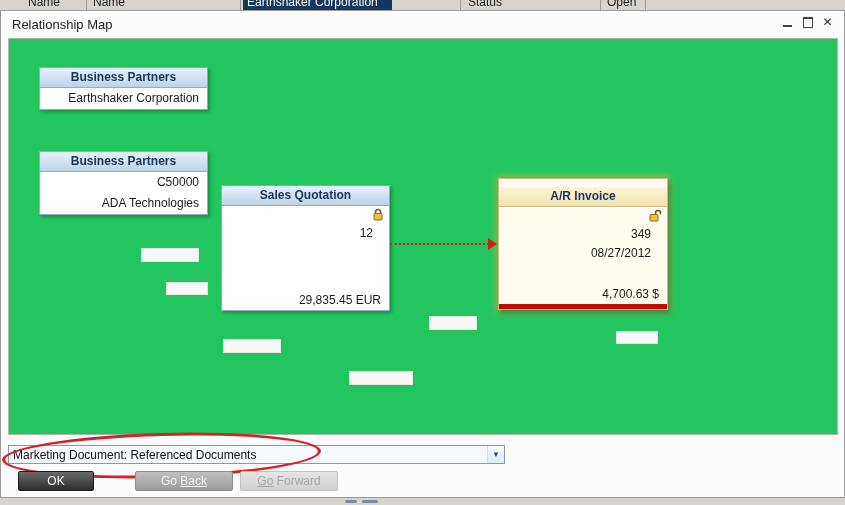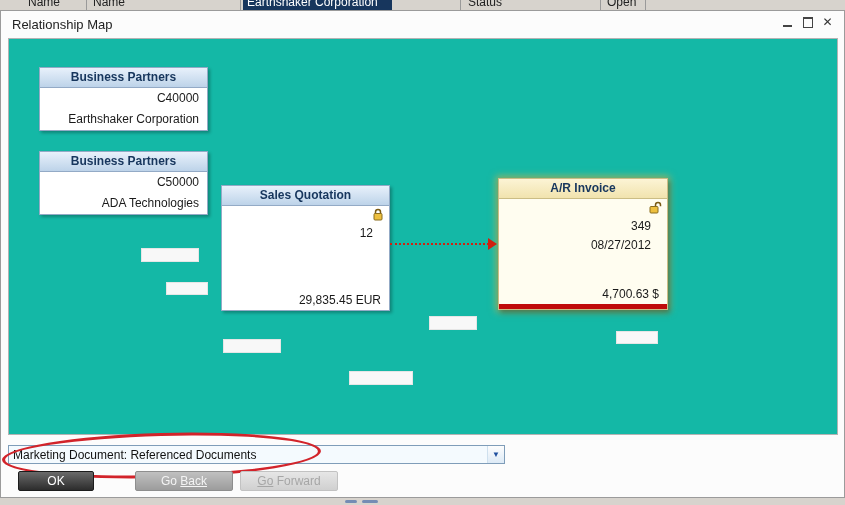--- a/index.html
+++ b/index.html
@@ -21,36 +21,36 @@
   
   .dialog{position:absolute;left:0;top:10px;width:843px;height:486px;background:#fcfcfc;border:1px solid #9b9b9b;}
   .title{position:absolute;left:11px;top:6px;font-size:13px;color:#222;}
   .win-btns{position:absolute;right:10px;top:5px;display:flex;gap:7px;align-items:center;}
   .wbtn{width:13px;height:13px;display:inline-flex;align-items:center;justify-content:center;cursor:default;}
   .min-glyph{display:inline-block;width:9px;height:2px;background:#444;margin-top:7px;}
   .max-glyph{display:inline-block;width:8px;height:8px;border:1px solid #444;border-top-width:2px;}
   .close-glyph{font-size:12px;color:#333;line-height:13px;}
 
   
-  .canvas{position:absolute;left:7px;top:27px;width:828px;height:395px;background:#14b8a6;border:1px solid #b3b3b3;}
+  .canvas{position:absolute;left:7px;top:27px;width:828px;height:395px;background:#22c55e;border:1px solid #b3b3b3;}
   .ghost{position:absolute;border:1px solid #e6e6e6;background:#f8f8f8;}
 
   .node{position:absolute;width:167px;background:#fff;border:1px solid #93aac6;
         box-shadow:2px 2px 3px rgba(0,0,0,.28);}
   .node-header{height:19px;line-height:19px;text-align:center;font-weight:bold;color:#17365d;
         background:linear-gradient(#e8f1fb,#bdd3e9);border-bottom:1px solid #93aac6;font-size:12px;}
   .node-row{height:21px;line-height:21px;text-align:right;padding-right:8px;}
   .doc{display:flex;flex-direction:column;}
   .lock-row{height:16px;display:flex;justify-content:flex-end;padding:2px 5px 0 0;}
   .doc-row{height:19px;line-height:19px;text-align:right;padding-right:16px;}
   .spacer{flex:1;}
   .total-row{height:20px;line-height:20px;text-align:right;padding-right:8px;}
   .invoice{width:168px;background:#fffdf0;border:1px solid #cbbd85;
         box-shadow:2px 3px 5px rgba(0,0,0,.33), 0 0 7px 2px rgba(238,178,60,.6);}
-  .invoice .node-header{background:linear-gradient(#fcf4d5,#f1e3ae);border-bottom:1px solid #cbbd85;}
+  .invoice .node-header{background:linear-gradient(#fcf4d5,#f1e3ae);border-bottom:1px solid #cbbd85;margin-top:8px;}
   .red-bar{height:5px;background:#c00a0a;}
 
   .rel-arrow{position:absolute;left:381px;top:204px;width:99px;height:0;border-top:2px dotted #d02010;}
   .rel-arrow-head{position:absolute;left:479px;top:199px;width:0;height:0;
         border-left:9px solid #d02010;border-top:6px solid transparent;border-bottom:6px solid transparent;}
 
   
   .combo{position:absolute;left:7px;top:434px;width:495px;height:17px;border:1px solid #7f9db9;
         background:#f4fafe;display:flex;align-items:center;}
   .combo-text{flex:1;padding-left:4px;font-size:12px;color:#111;white-space:nowrap;overflow:hidden;}
@@ -105,21 +105,20 @@
 
     <div class="ghost" style="left:132px;top:209px;width:56px;height:12px"></div>
     <div class="ghost" style="left:157px;top:243px;width:40px;height:11px"></div>
     <div class="ghost" style="left:214px;top:300px;width:56px;height:12px"></div>
     <div class="ghost" style="left:340px;top:332px;width:62px;height:12px"></div>
     <div class="ghost" style="left:420px;top:277px;width:46px;height:12px"></div>
     <div class="ghost" style="left:607px;top:292px;width:40px;height:11px"></div>
 
     <div class="node" style="left:30px;top:28px">
       <div class="node-header">Business Partners</div>
-      <div class="node-row">C40000</div>
       <div class="node-row">Earthshaker Corporation</div>
     </div>
 
     <div class="node" style="left:30px;top:112px">
       <div class="node-header">Business Partners</div>
       <div class="node-row">C50000</div>
       <div class="node-row">ADA Technologies</div>
     </div>
 
     <div class="node doc" style="left:212px;top:146px;height:124px">

